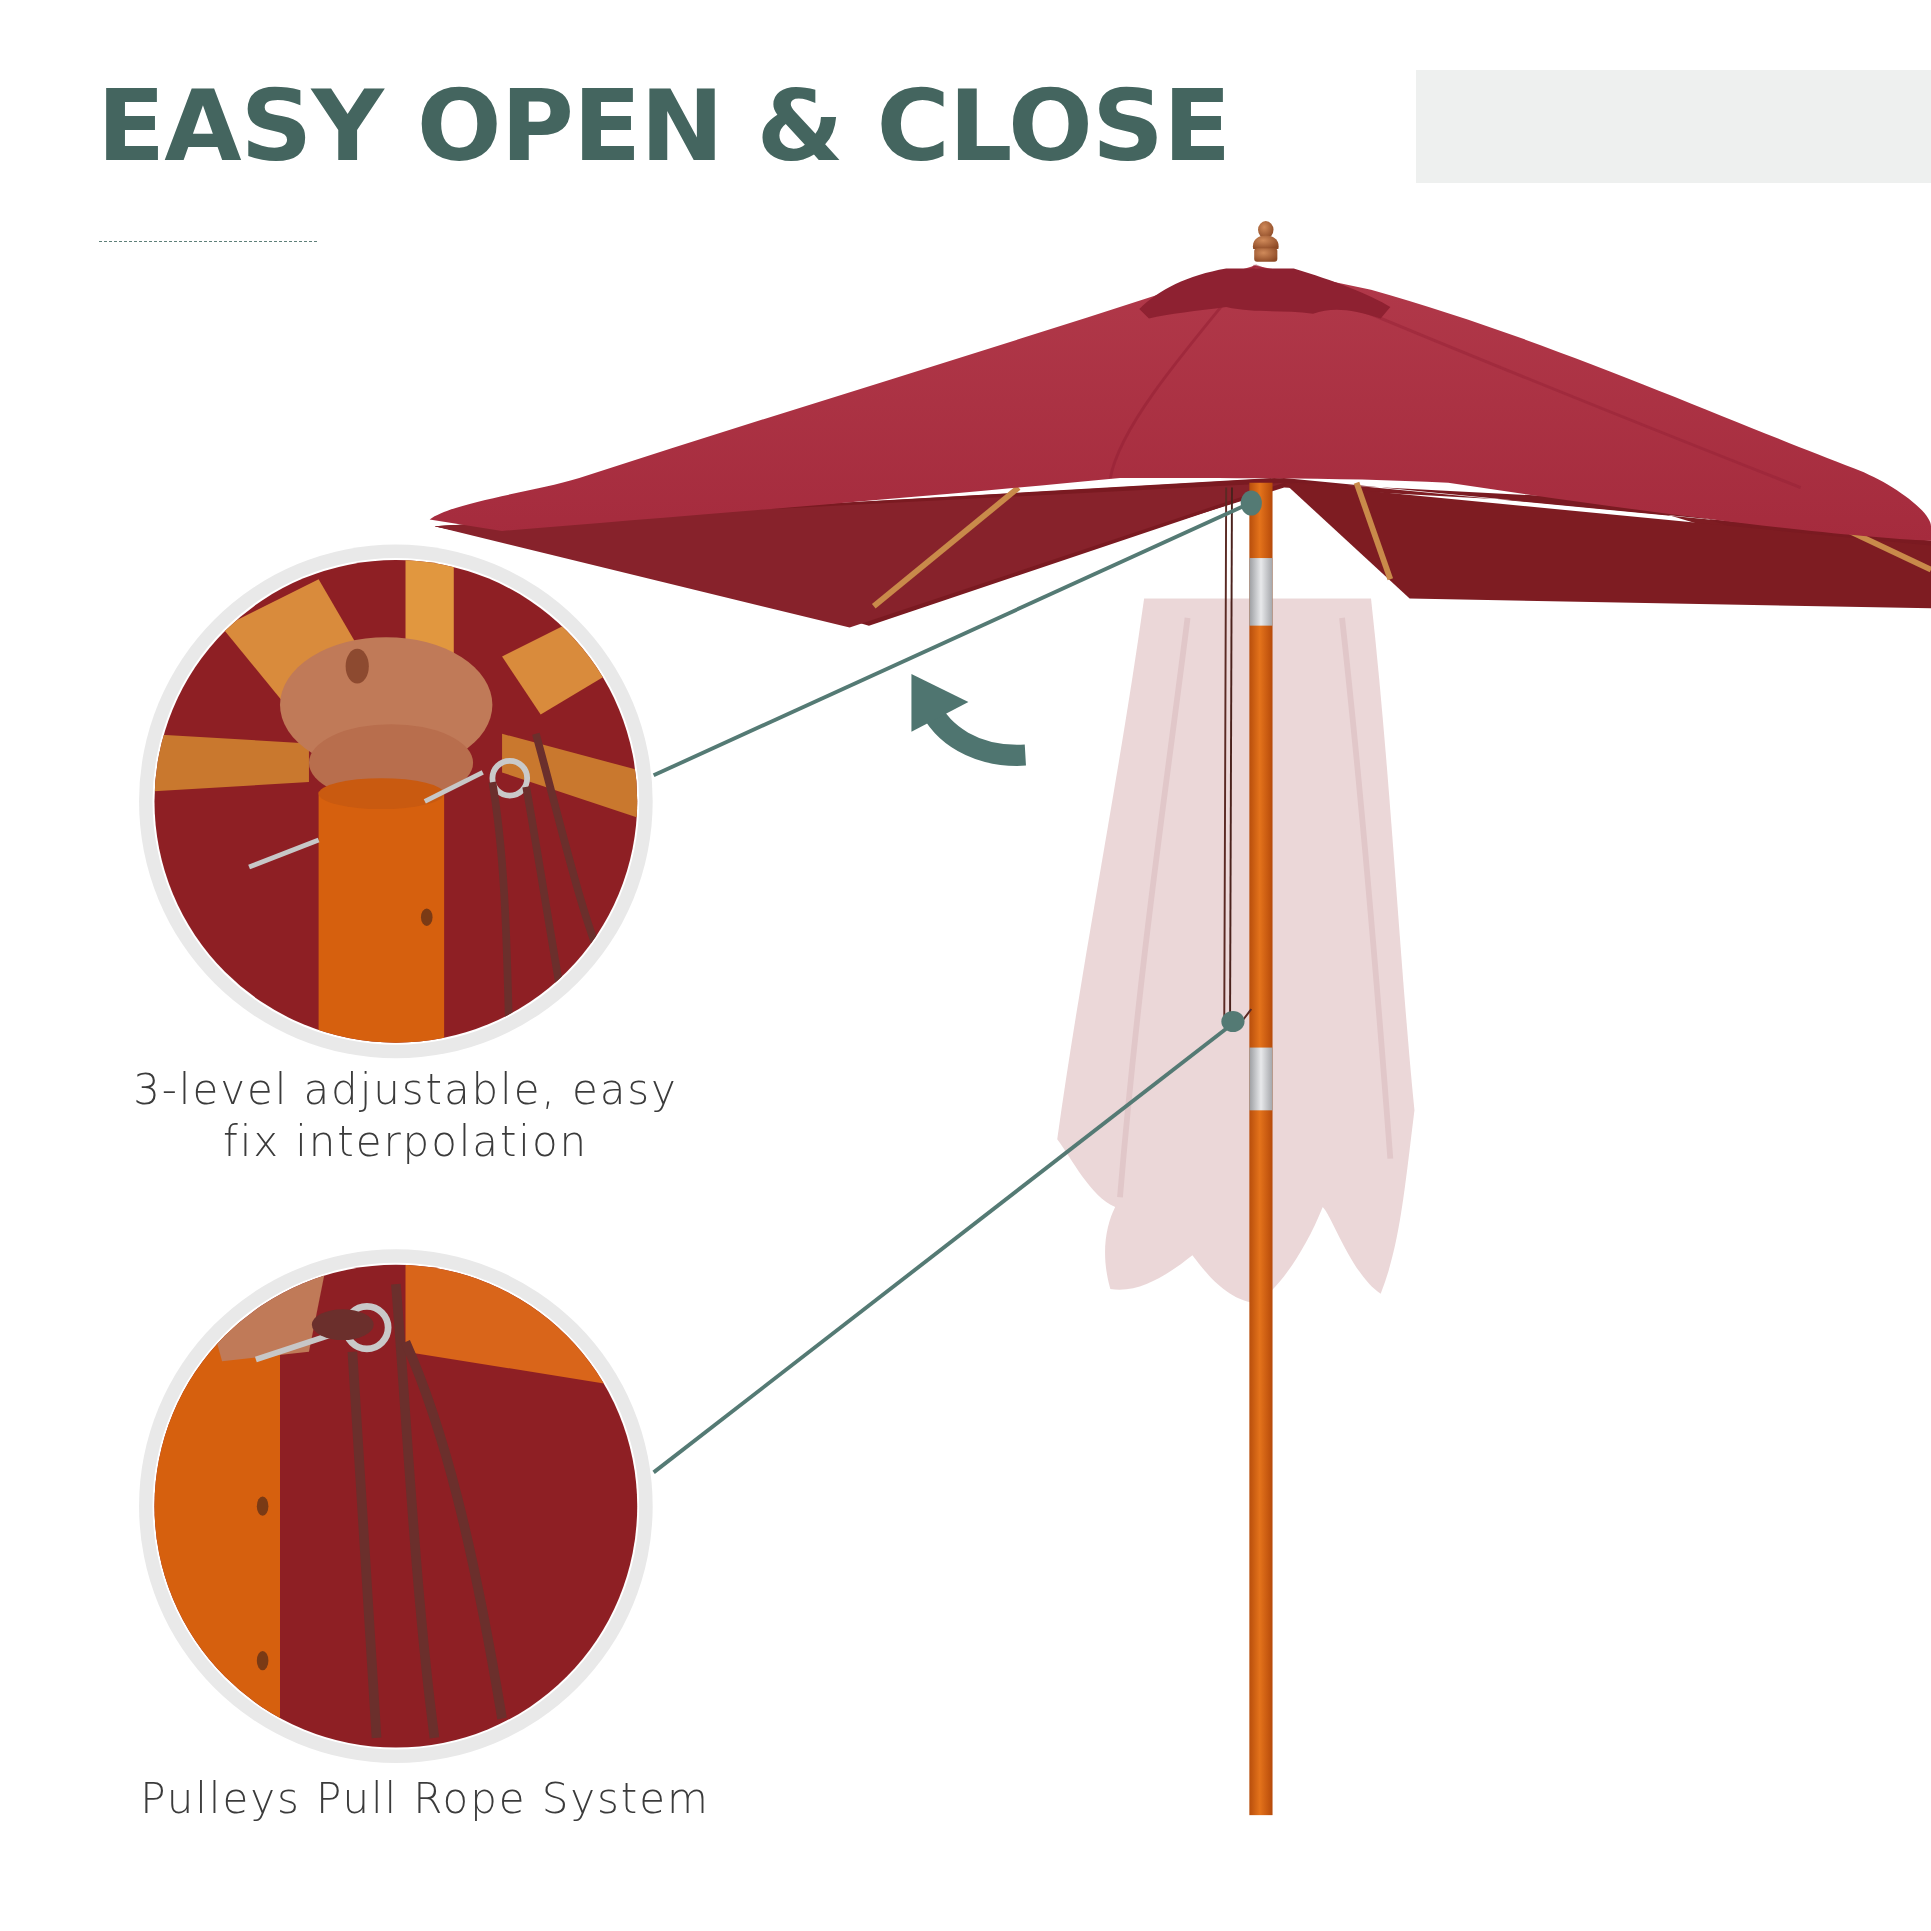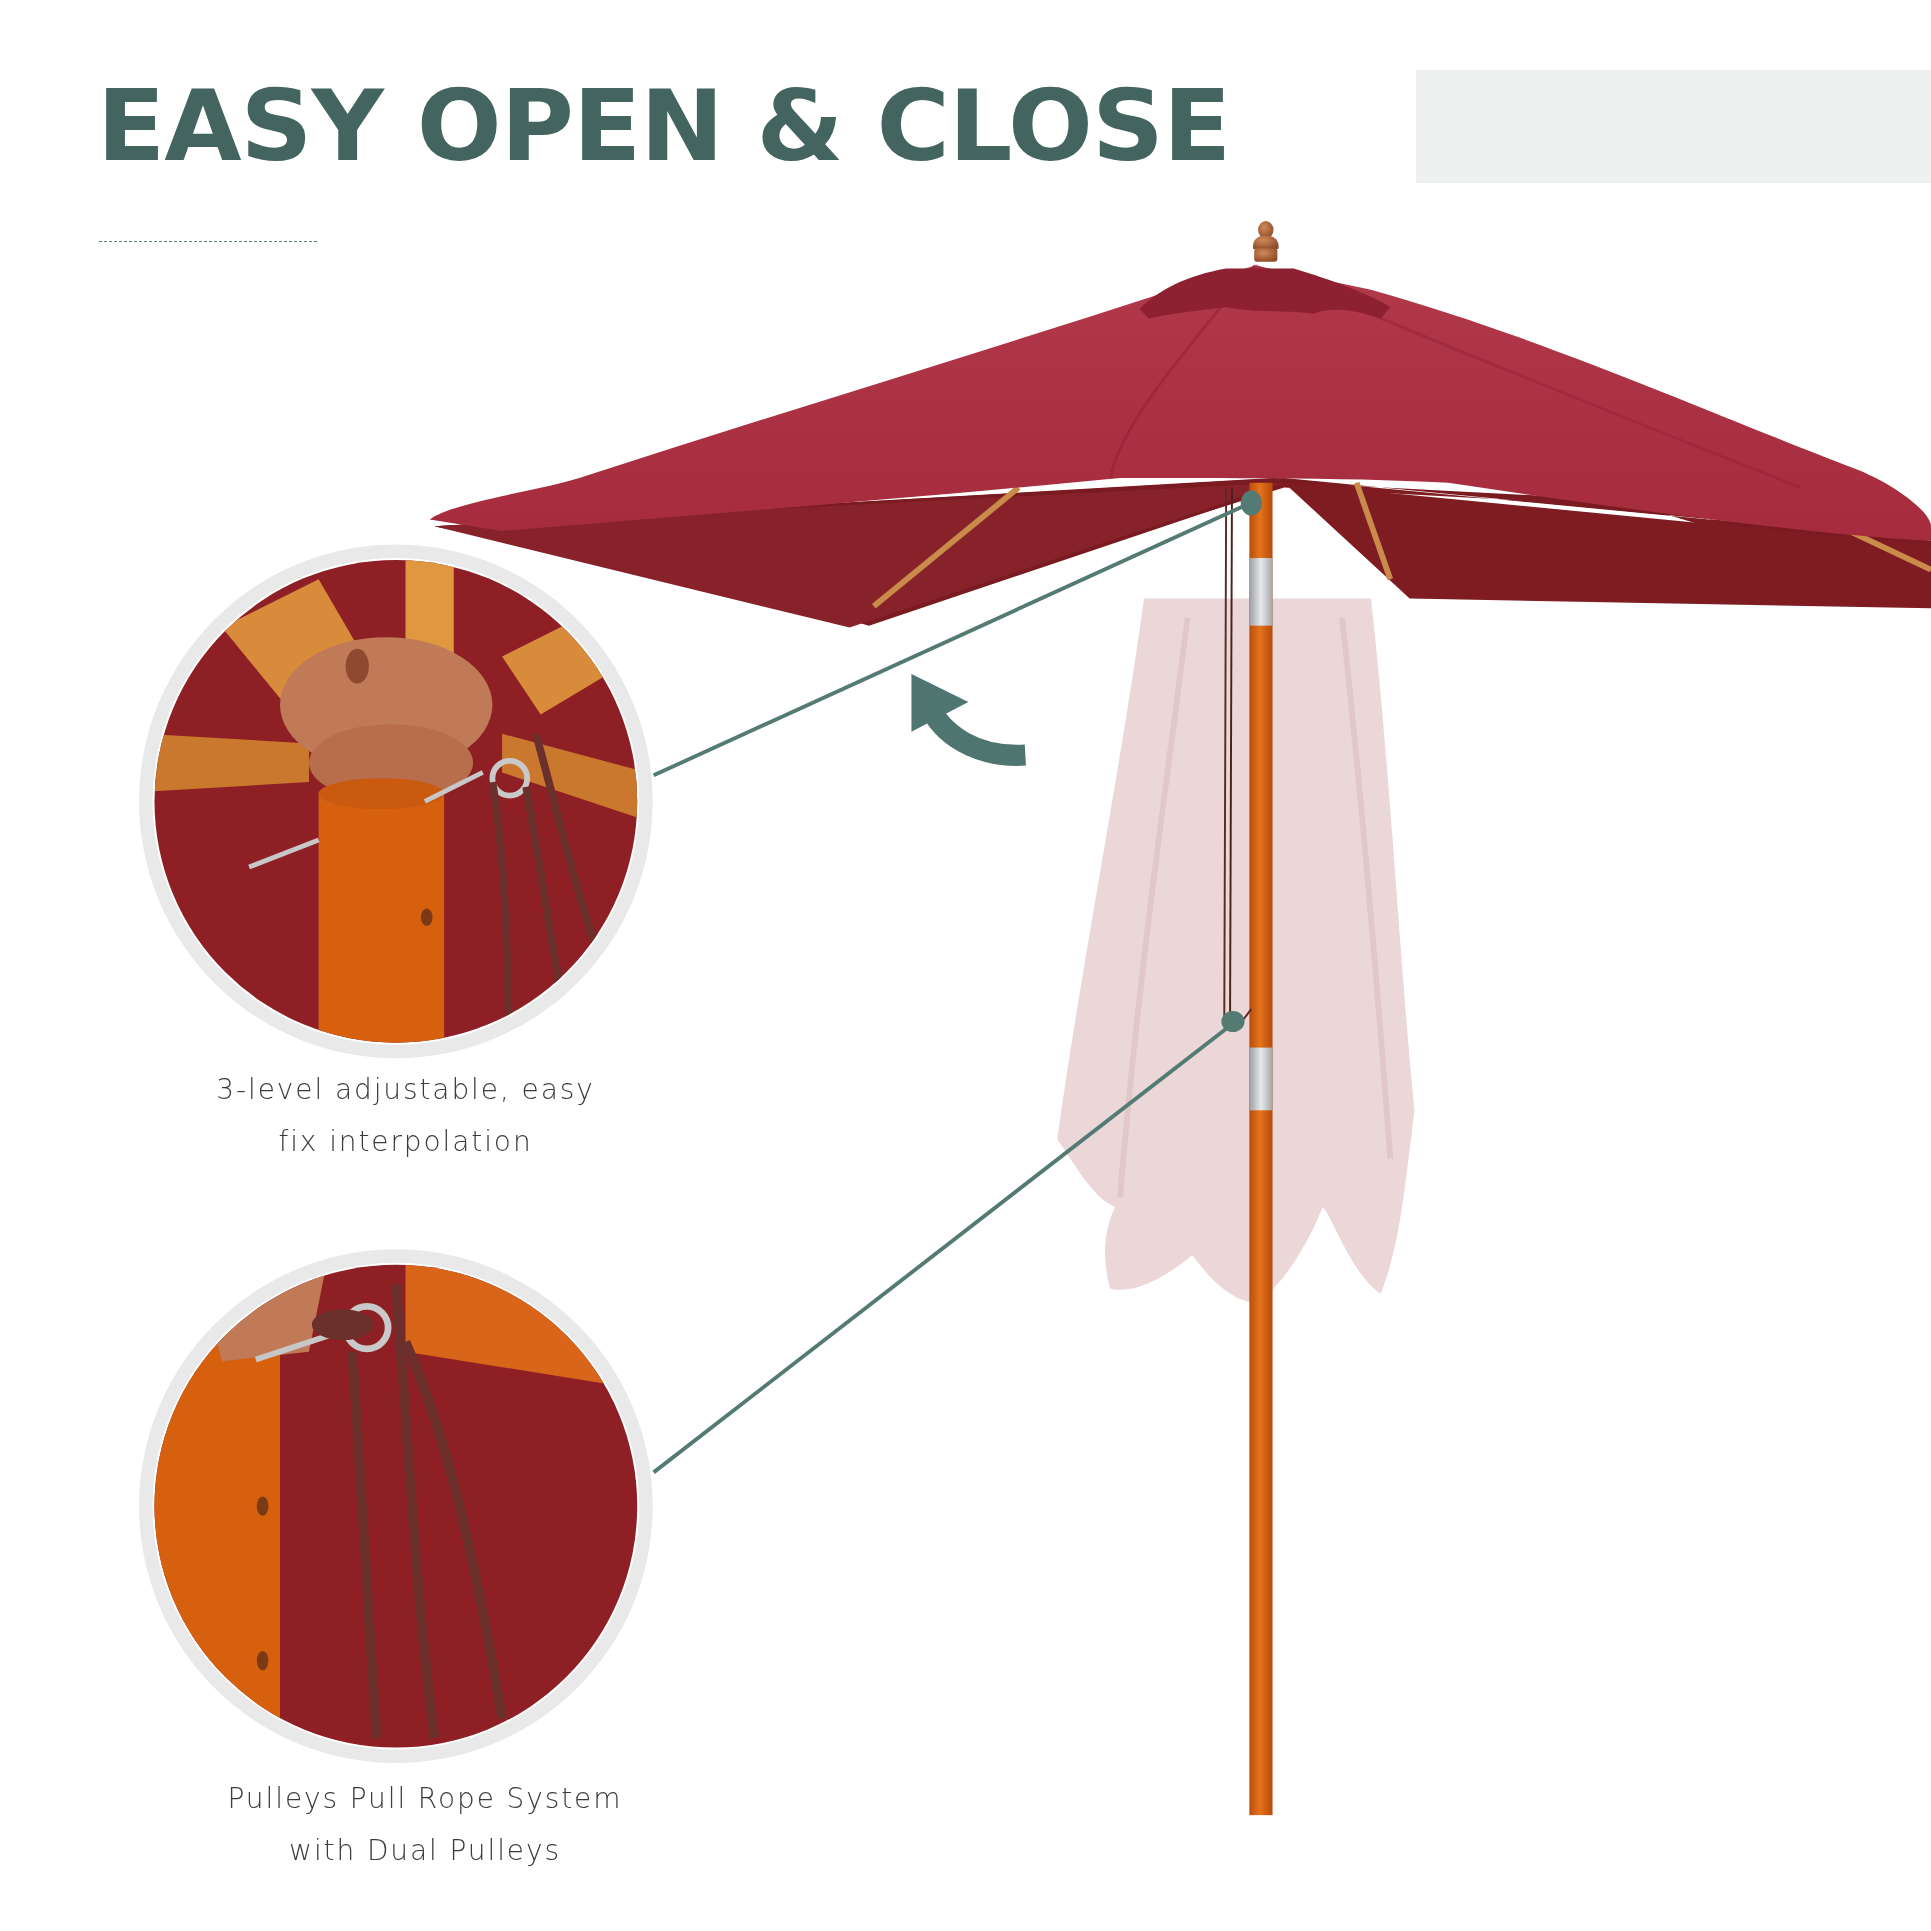--- a/index.html
+++ b/index.html
@@ -17,21 +17,21 @@
     border-top: 1.9px dashed #5f7f79;
   }
   .gray-box {
     position: absolute; left: 1416px; top: 70px; width: 515px; height: 113px;
     background: #eef0ef;
   }
   .scene { position: absolute; left: 0; top: 0; width: 1931px; height: 1931px; }
   .caption {
     position: absolute; text-align: center; color: #3b3b3b;
     font-family: "DejaVu Sans", "Liberation Sans", sans-serif;
-    font-weight: 300; font-size: 28px; letter-spacing: 1.9px; line-height: 52px;
+    font-weight: 300; font-size: 42px; letter-spacing: 1.9px; line-height: 52px;
     white-space: nowrap;
   }
   .caption-1 { left: 58px; width: 695px; top: 1064px; }
   .caption-2 { left: 58px; width: 734px; top: 1773px; }
   .caption span { display: block; }
 </style>
 </head>
 <body>
 
 <div class="title">EASY OPEN &amp; CLOSE</div>
@@ -174,15 +174,14 @@
   </g>
 </svg>
 
 <div class="caption caption-1">
   <span>3-level adjustable, easy</span>
   <span>fix interpolation</span>
 </div>
 
 <div class="caption caption-2">
   <span>Pulleys Pull Rope System</span>
-  <span>with Dual Pulleys</span>
 </div>
 
 
 </body></html>

